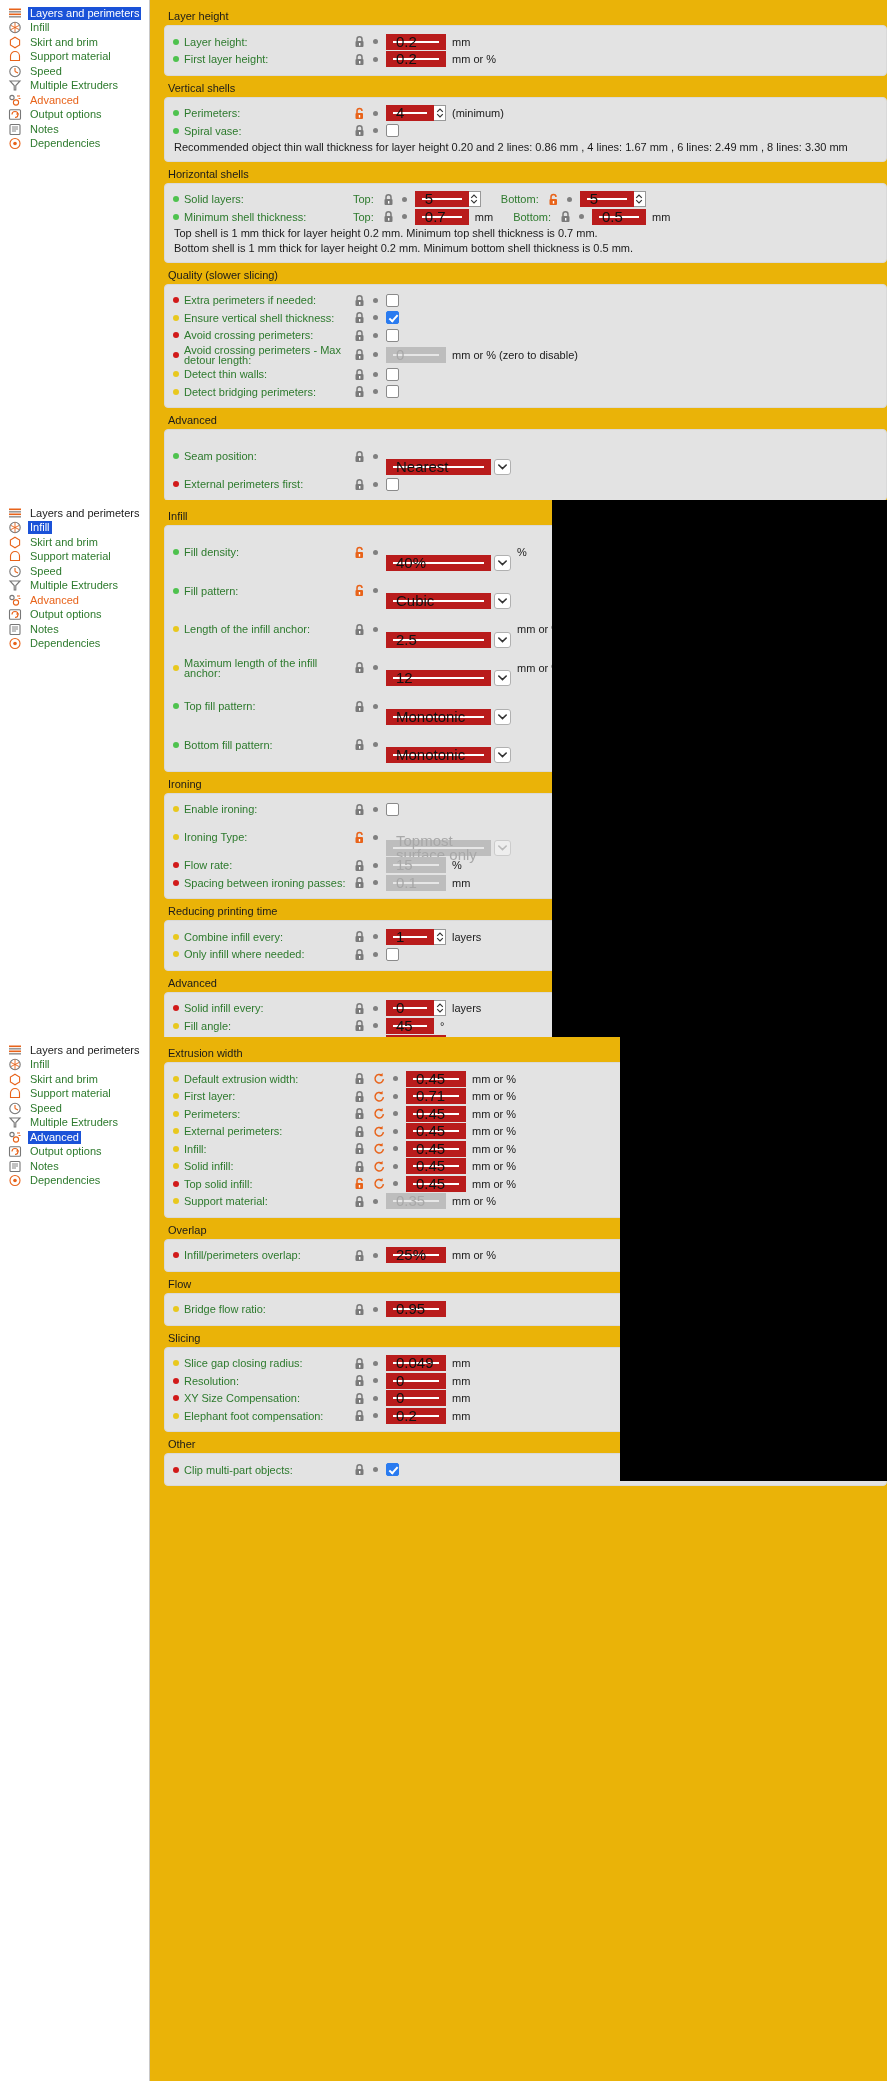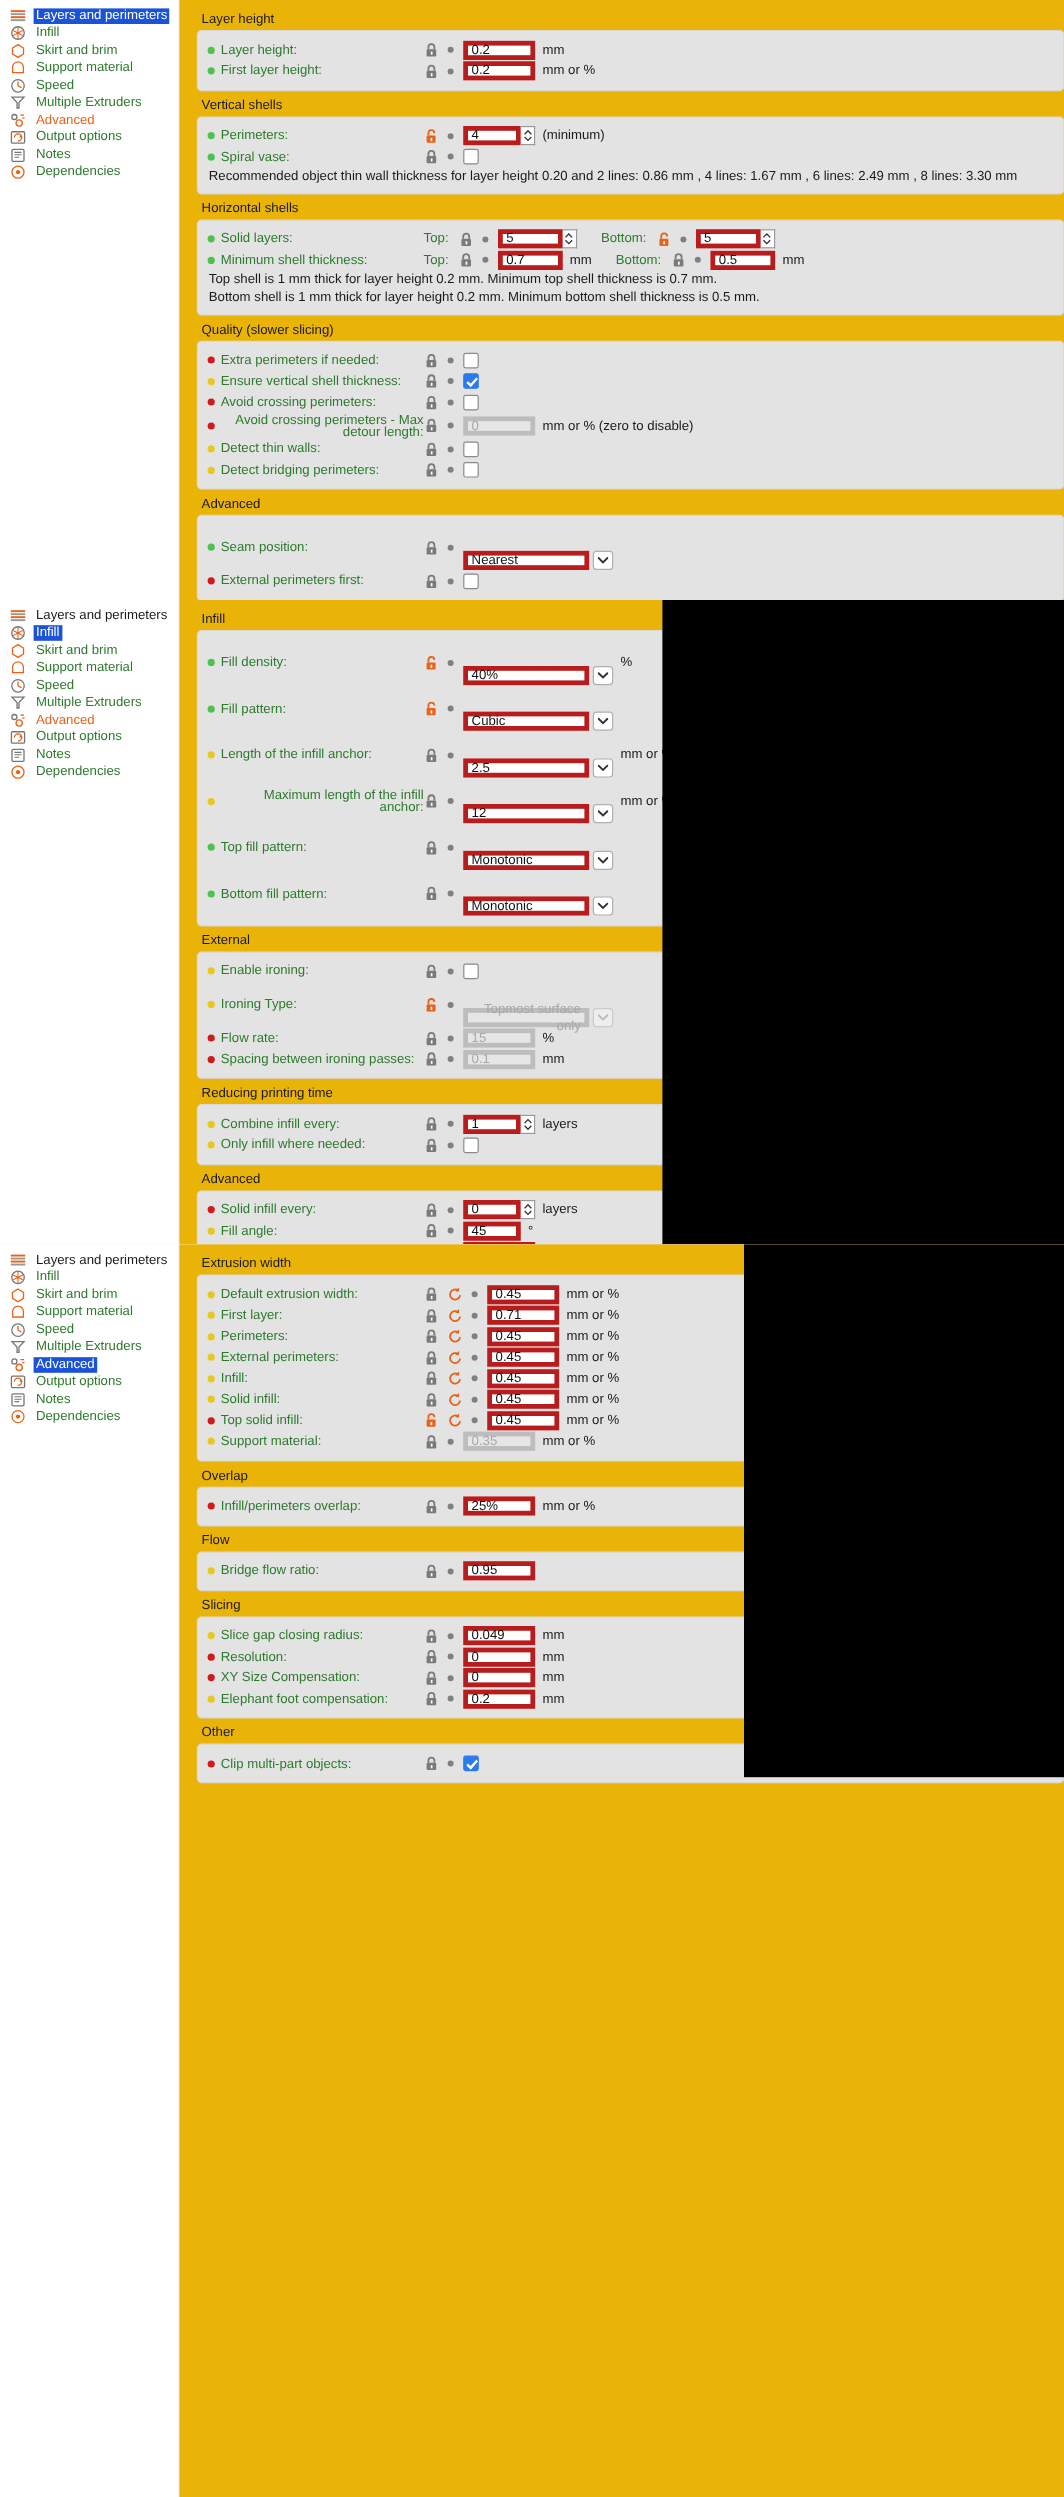--- a/index.html
+++ b/index.html
@@ -58,41 +58,40 @@
     background: #e3e3e3;
     border: 1px solid #d9d9d9;
     border-radius: 4px;
     padding: 6px 8px;
     margin-bottom: 4px;
   }
   .row {
     display: flex; align-items: center;
     min-height: 16px;
     margin: 1.5px 0;
-    text-align: right;
   }
   .lbl {
     display: flex; align-items: center; gap: 5px;
     font-size: 11px; color: #2d7a2d;
     width: 180px; flex: 0 0 180px;
     white-space: nowrap;
   }
   .lbl.wrap { white-space: normal; line-height: 10px; }
   .dot { width: 6px; height: 6px; border-radius: 50%; flex:0 0 6px; display:inline-block; }
   .dot.green { background: #4ec24e; }
   .dot.yellow { background: #e8c81e; }
   .dot.red { background: #d11a1a; }
   .lock { width: 13px; height: 13px; flex:0 0 13px; margin-right: 7px; }
   .bullet {
     width: 5px; height: 5px; border-radius: 50%;
     background: #808080; flex: 0 0 5px; margin-right: 8px;
   }
   .fld {
-    height: 16px; border: 4px solid #b91c1c; background: #ffffff;
-    font-family: "Liberation Sans", sans-serif; font-size: 11px;
+    height: 16px; border: 7px solid #b91c1c; background: #ffffff;
+    font-family: "Liberation Sans", sans-serif; font-size: 15px;
     color: #111; padding: 0 3px; line-height: 14px;
     display:flex; align-items:center;
   }
   .fld.dis { background: #e6e6e6; color: #a8a8a8; border-color: #bdbdbd; }
   .w60 { width: 60px; } .w48 { width: 48px; } .w54 { width: 54px; }
   .w105 { width: 105px; }
   .unit { font-size: 11px; color: #1a1a1a; margin-left: 6px; white-space: nowrap; }
   .side-lbl { font-size: 11px; color: #2d7a2d; margin-right: 8px; }
   .spin {
     width: 12px; height: 16px; border: 1px solid #999; border-left: none;
@@ -656,21 +655,21 @@
           <span class="combo">
             <span class="fld w105">Monotonic</span>
             <span class="arrow">
               <svg width="9" height="6" viewBox="0 0 9 6">
                 <path d="M0.8 1 L4.5 4.6 L8.2 1" fill="none" stroke="#333" stroke-width="1.6" stroke-linecap="round"></path>
               </svg>
             </span>
           </span>
         </div>
       </div>
-      <div class="group-title">External</div>
+      <div class="group-title">Ironing</div>
       <div class="group-box">
         <div class="row">
           <span class="lbl">
             <span class="dot yellow"></span>
             <span>Enable ironing:</span>
           </span>
           <svg class="lock" viewBox="0 0 13 13">
             <path d="M4 6 V4.2 a2.5 2.5 0 0 1 5 0 V6" fill="none" stroke="#7a7a7a" stroke-width="1.5"></path>
             <rect x="2.5" y="6" width="8" height="6" rx="1" fill="#7a7a7a"></rect>
             <rect x="6" y="8" width="1.4" height="2.6" fill="#fff"></rect>

